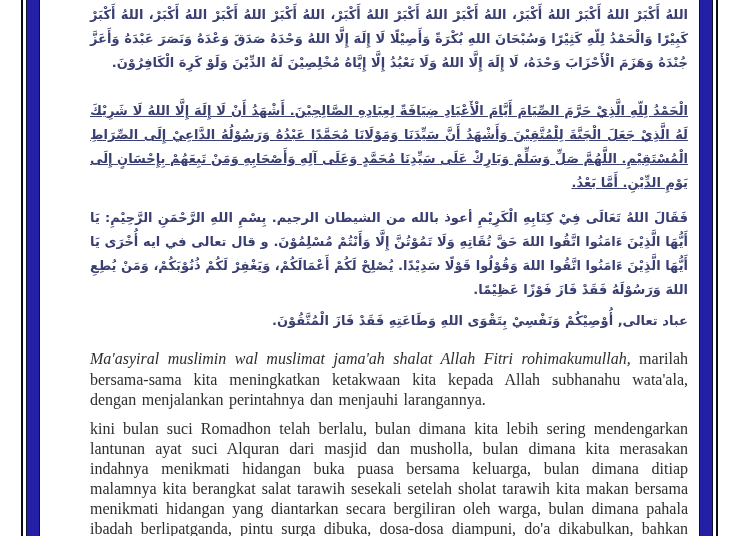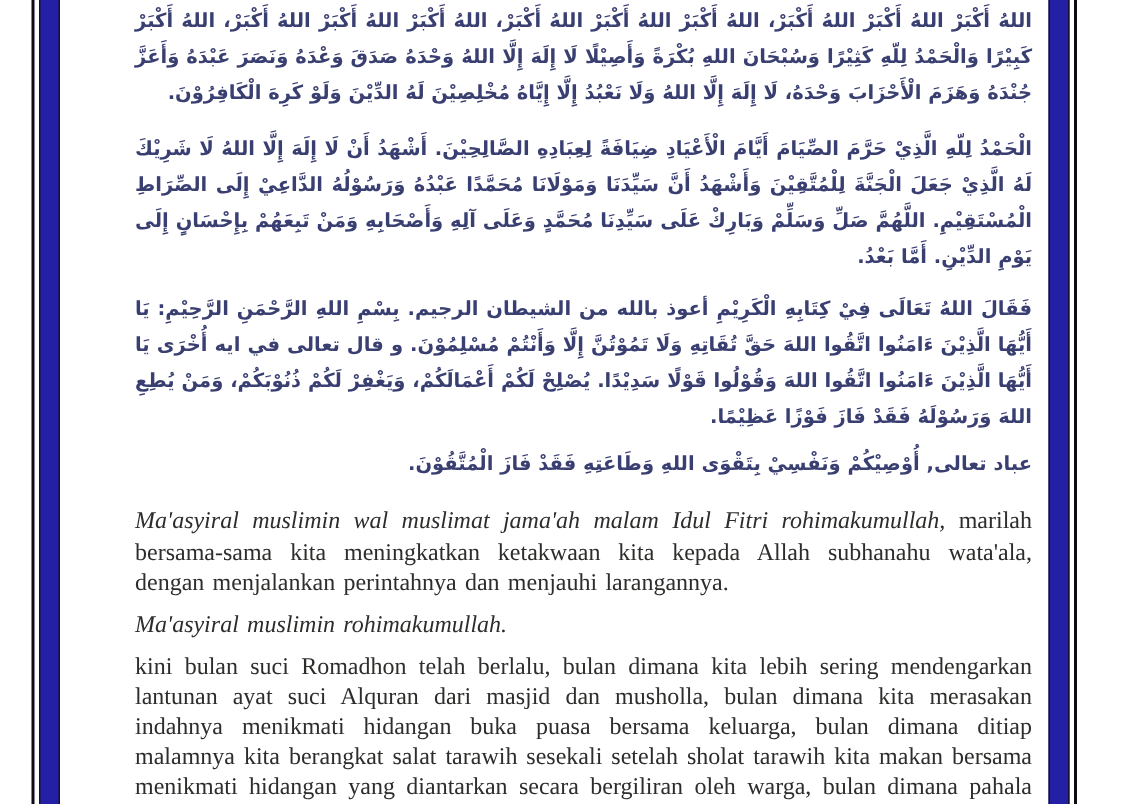--- a/index.html
+++ b/index.html
@@ -53,21 +53,21 @@
     font-weight: 700;
     font-size: 13px;
     line-height: 24px;
     color: #3a3f72;
     text-align: justify;
   }
   .arabic.single {
     text-align: right;
   }
   .ar-p1 { margin-top: 3px; }
-  .ar-p2 { margin-top: 13px; }
+  .ar-p2 { margin-top: 24px; text-decoration: underline; }
   .ar-p3 { margin-top: 11px; }
   .ar-p4 { margin-top: 7px; }
 
   .latin {
     font-family: "Liberation Serif", "DejaVu Serif", serif;
     font-size: 16px;
     line-height: 20.5px;
     color: #2e2d2b;
     text-align: justify;
     word-spacing: 1.5px;
@@ -90,20 +90,19 @@
   <div class="content">
 
     <p class="arabic ar-p1">اللهُ أَكْبَرْ اللهُ أَكْبَرْ اللهُ أَكْبَرْ، اللهُ أَكْبَرْ اللهُ أَكْبَرْ اللهُ أَكْبَرْ، اللهُ أَكْبَرْ اللهُ أَكْبَرْ اللهُ أَكْبَرْ، اللهُ أَكْبَرْ كَبِيْرًا وَالْحَمْدُ لِلّهِ كَثِيْرًا وَسُبْحَانَ اللهِ بُكْرَةً وَأَصِيْلًا لَا إِلَهَ إِلَّا اللهُ وَحْدَهُ صَدَقَ وَعْدَهُ وَنَصَرَ عَبْدَهُ وَأَعَزَّ جُنْدَهُ وَهَزَمَ الْأَحْزَابَ وَحْدَهُ، لَا إِلَهَ إِلَّا اللهُ وَلَا نَعْبُدُ إِلَّا إِيَّاهُ مُخْلِصِيْنَ لَهُ الدِّيْنَ وَلَوْ كَرِهَ الْكَافِرُوْنَ.</p>
 
     <p class="arabic ar-p2">الْحَمْدُ لِلّهِ الَّذِيْ حَرَّمَ الصِّيَامَ أَيَّامَ الْأَعْيَادِ ضِيَافَةً لِعِبَادِهِ الصَّالِحِيْنَ. أَشْهَدُ أَنْ لَا إِلَهَ إِلَّا اللهُ لَا شَرِيْكَ لَهُ الَّذِيْ جَعَلَ الْجَنَّةَ لِلْمُتَّقِيْنَ وَأَشْهَدُ أَنَّ سَيِّدَنَا وَمَوْلَانَا مُحَمَّدًا عَبْدُهُ وَرَسُوْلُهُ الدَّاعِيْ إِلَى الصِّرَاطِ الْمُسْتَقِيْمِ. اللَّهُمَّ صَلِّ وَسَلِّمْ وَبَارِكْ عَلَى سَيِّدِنَا مُحَمَّدٍ وَعَلَى آلِهِ وَأَصْحَابِهِ وَمَنْ تَبِعَهُمْ بِإِحْسَانٍ إِلَى يَوْمِ الدِّيْنِ. أَمَّا بَعْدُ.</p>
 
     <p class="arabic ar-p3">فَقَالَ اللهُ تَعَالَى فِيْ كِتَابِهِ الْكَرِيْمِ أعوذ بالله من الشيطان الرجيم. بِسْمِ اللهِ الرَّحْمَنِ الرَّحِيْمِ: يَا أَيُّهَا الَّذِيْنَ ءَامَنُوا اتَّقُوا اللهَ حَقَّ تُقَاتِهِ وَلَا تَمُوْتُنَّ إِلَّا وَأَنْتُمْ مُسْلِمُوْنَ. و قال تعالى في ايه أُخْرَى يَا أَيُّهَا الَّذِيْنَ ءَامَنُوا اتَّقُوا اللهَ وَقُوْلُوا قَوْلًا سَدِيْدًا. يُصْلِحْ لَكُمْ أَعْمَالَكُمْ، وَيَغْفِرْ لَكُمْ ذُنُوْبَكُمْ، وَمَنْ يُطِعِ اللهَ وَرَسُوْلَهُ فَقَدْ فَازَ فَوْزًا عَظِيْمًا.</p>
 
     <p class="arabic single ar-p4">عباد تعالى, أُوْصِيْكُمْ وَنَفْسِيْ بِتَقْوَى اللهِ وَطَاعَتِهِ فَقَدْ فَازَ الْمُتَّقُوْنَ.</p>
 
-    <p class="latin la-p1"><span class="lead-italic">Ma'asyiral muslimin wal muslimat jama'ah malam Idul Fitri rohimakumullah,</span><span> marilah bersama-sama kita meningkatkan ketakwaan kita kepada Allah subhanahu wata'ala, dengan menjalankan perintahnya dan menjauhi larangannya.</span></p>
+    <p class="latin la-p1"><span class="lead-italic">Ma'asyiral muslimin wal muslimat jama'ah shalat Allah Fitri rohimakumullah,</span><span> marilah bersama-sama kita meningkatkan ketakwaan kita kepada Allah subhanahu wata'ala, dengan menjalankan perintahnya dan menjauhi larangannya.</span></p>
 
-    <p class="latin la-p2"><span class="lead-italic">Ma'asyiral muslimin rohimakumullah.</span></p>
 
     <p class="latin la-p3">kini bulan suci Romadhon telah berlalu, bulan dimana kita lebih sering mendengarkan lantunan ayat suci Alquran dari masjid dan musholla, bulan dimana kita merasakan indahnya menikmati hidangan buka puasa bersama keluarga, bulan dimana ditiap malamnya kita berangkat salat tarawih sesekali setelah sholat tarawih kita makan bersama menikmati hidangan yang diantarkan secara bergiliran oleh warga, bulan dimana pahala ibadah berlipatganda, pintu surga dibuka, dosa-dosa diampuni, do'a dikabulkan, bahkan didalamnya ada satu malam yang lebih baik dari seribu bulan, yang mana pada di</p>
 
   </div>
 </div>
 
 </body></html>

